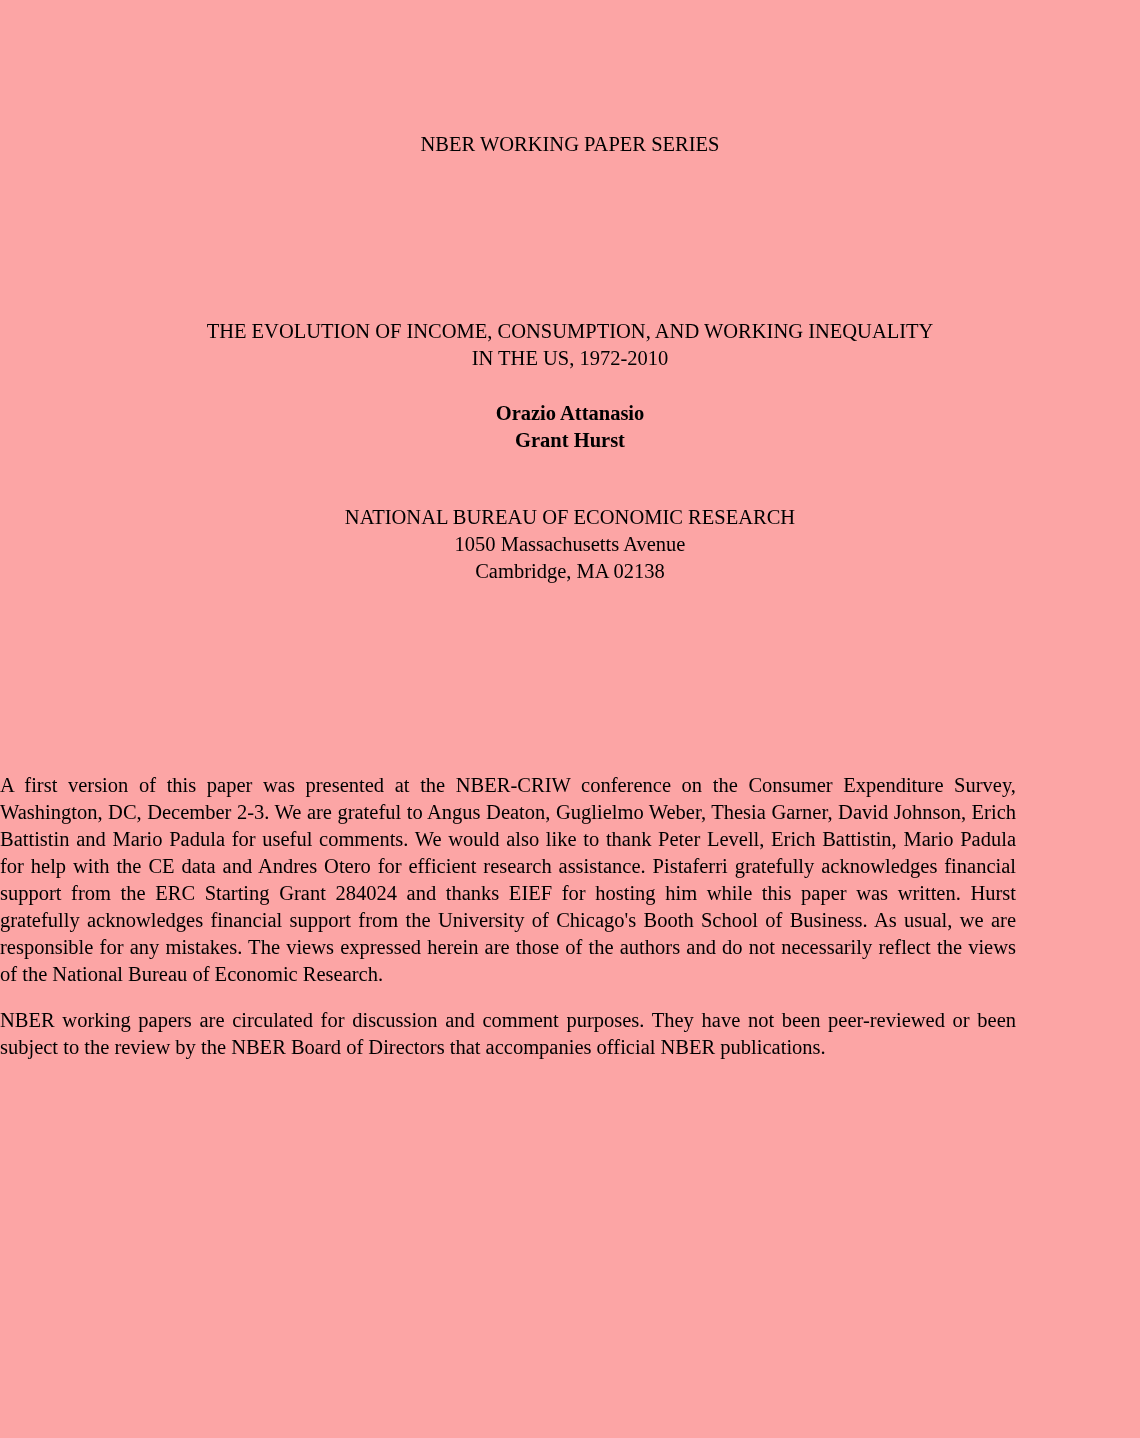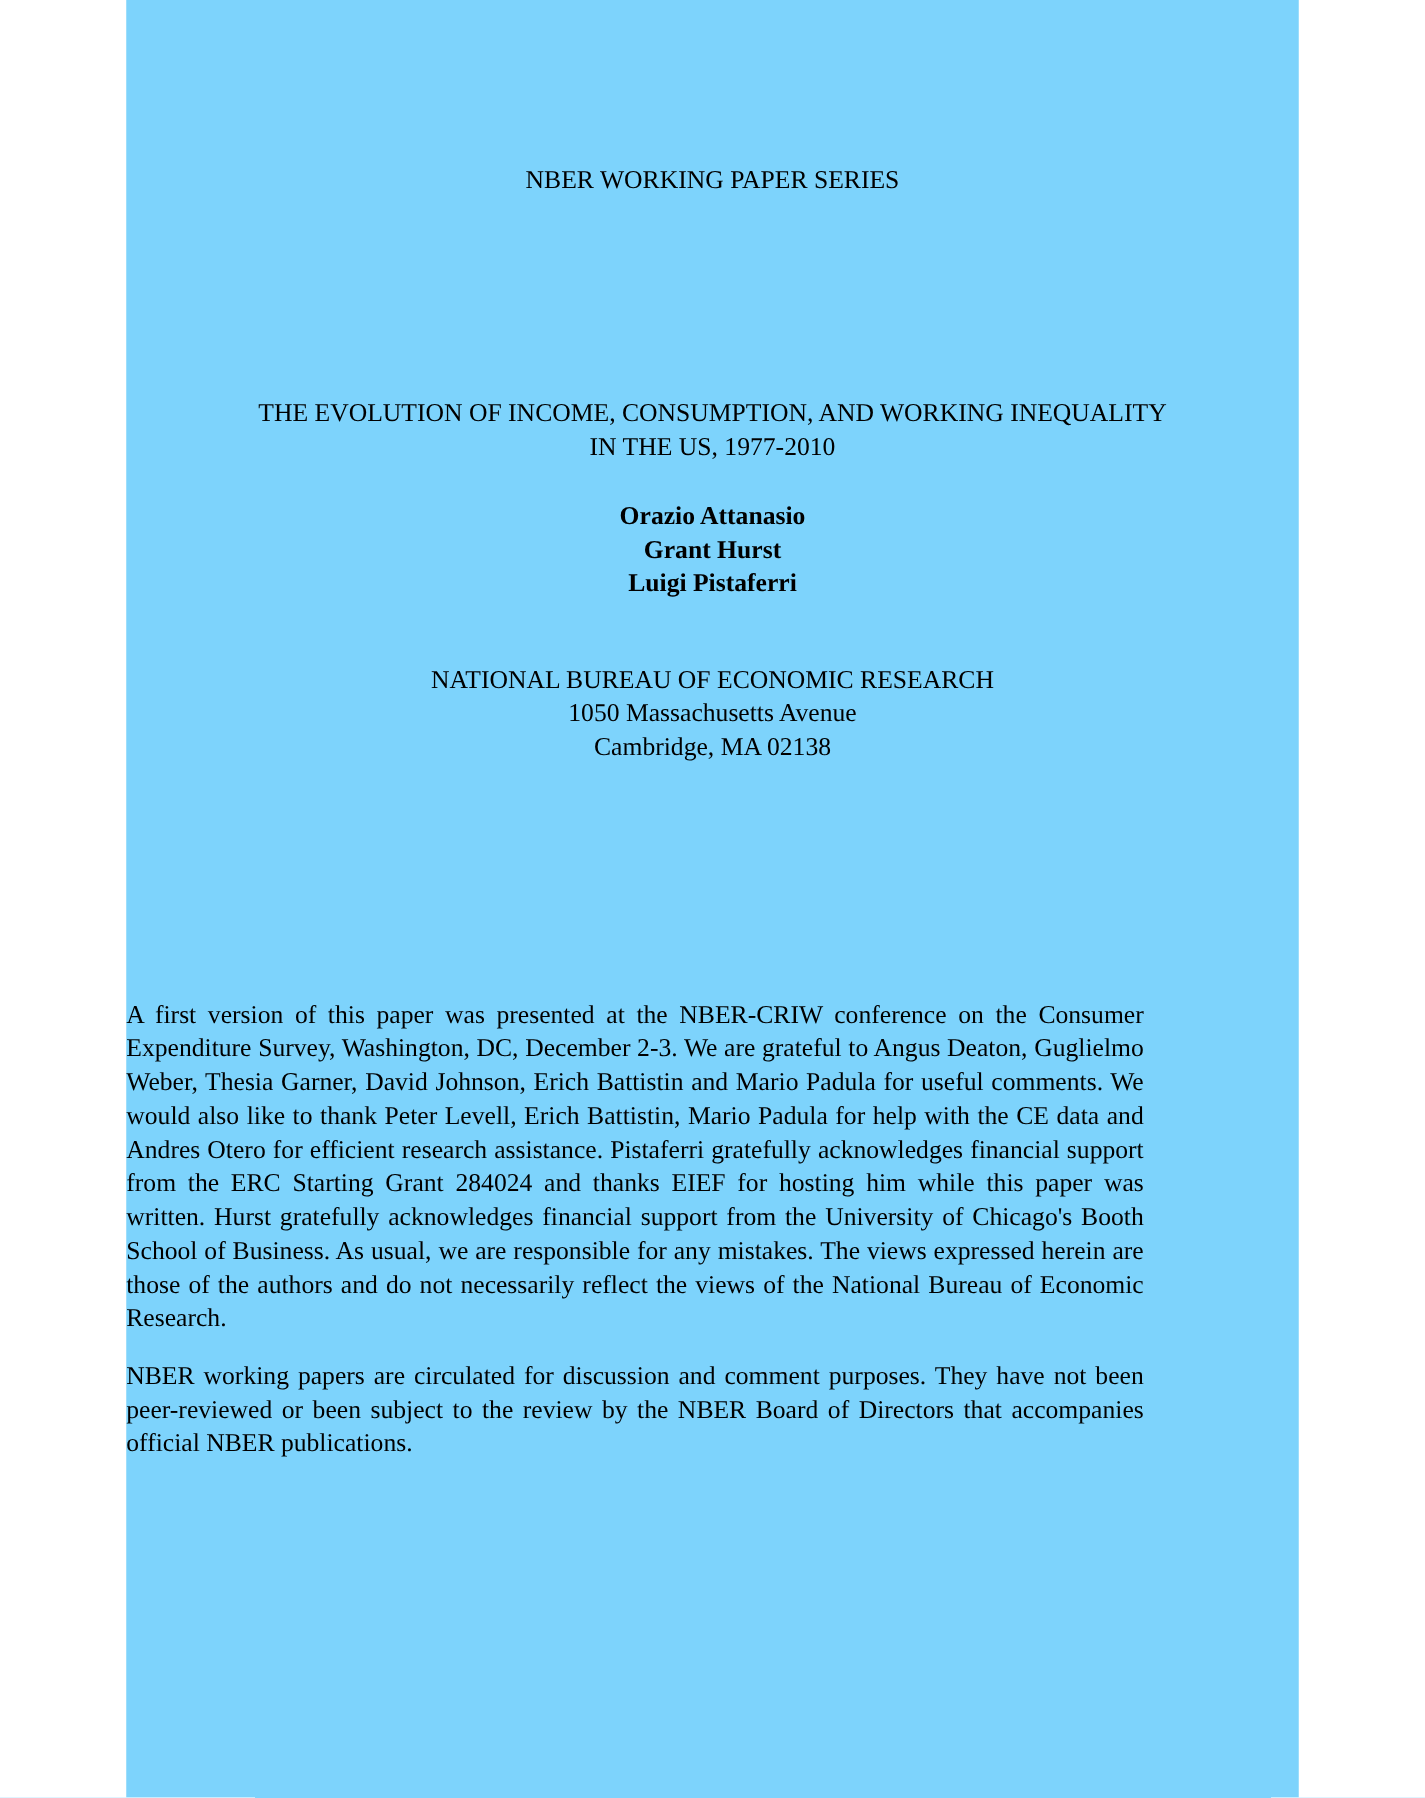--- a/index.html
+++ b/index.html
@@ -1,22 +1,22 @@
 <!DOCTYPE html>
 <html><head>
 <meta charset="utf-8">
 <style>
   * { margin: 0; padding: 0; box-sizing: border-box; }
   html, body { background: #ffffff; }
   .page {
     position: relative;
-    width: 938px;
+    width: 1140px;
     height: 1438px;
     margin: 0 auto;
-    background: #7dd3fc;
+    background: #fca5a5;
     color: #000000;
     font-family: "Liberation Serif", "DejaVu Serif", serif;
     font-size: 20.5px;
     line-height: 27px;
     overflow: hidden;
   }
   .centered { text-align: center; }
   .series-header { padding-top: 131px; }
   .title-block { margin-top: 160px; }
   .authors-block { margin-top: 28px; font-weight: bold; }
@@ -33,27 +33,26 @@
 </style>
 </head>
 <body>
 
 <div class="page">
 
   <div class="series-header centered">NBER WORKING PAPER SERIES</div>
 
   <div class="title-block centered">
     <div>THE EVOLUTION OF INCOME, CONSUMPTION, AND WORKING INEQUALITY</div>
-    <div>IN THE US, 1977-2010</div>
+    <div>IN THE US, 1972-2010</div>
   </div>
 
   <div class="authors-block centered">
     <div>Orazio Attanasio</div>
     <div>Grant Hurst</div>
-    <div>Luigi Pistaferri</div>
   </div>
 
 
   <div class="institution-block centered">
     <div>NATIONAL BUREAU OF ECONOMIC RESEARCH</div>
     <div>1050 Massachusetts Avenue</div>
     <div>Cambridge, MA 02138</div>
   </div>
 
   <div class="body-text ack-para">A first version of this paper was presented at the NBER-CRIW conference on the Consumer Expenditure Survey, Washington, DC, December 2-3. We are grateful to Angus Deaton, Guglielmo Weber, Thesia Garner, David Johnson, Erich Battistin and Mario Padula for useful comments. We would also like to thank Peter Levell, Erich Battistin, Mario Padula for help with the CE data and Andres Otero for efficient research assistance. Pistaferri gratefully acknowledges financial support from the ERC Starting Grant 284024 and thanks EIEF for hosting him while this paper was written. Hurst gratefully acknowledges financial support from the University of Chicago's Booth School of Business.  As usual, we are responsible for any mistakes. The views expressed herein are those of the authors and do not necessarily reflect the views of the National Bureau of Economic Research.</div>

